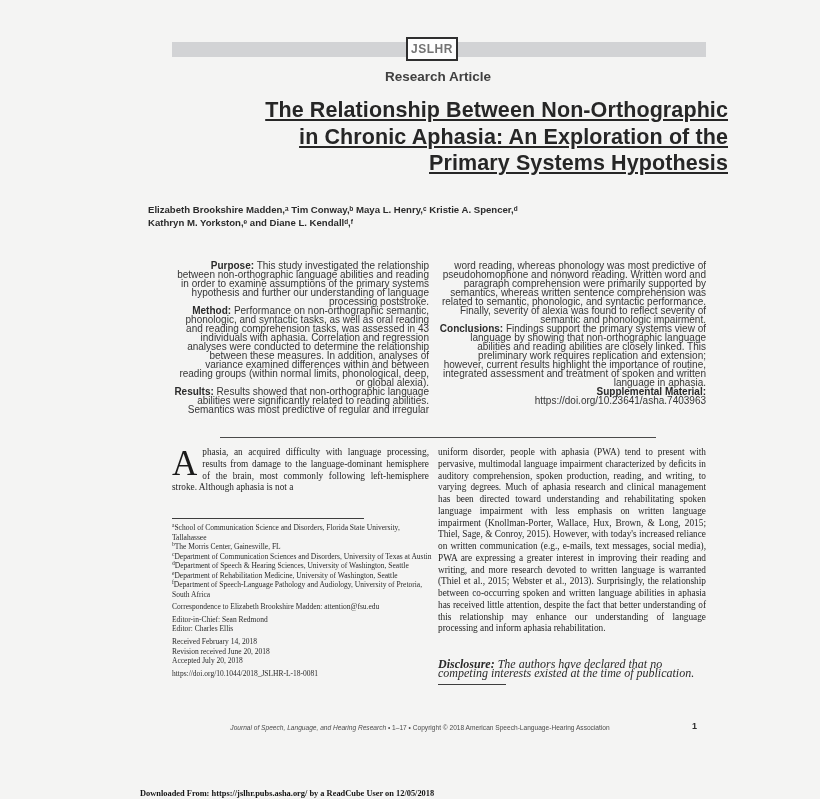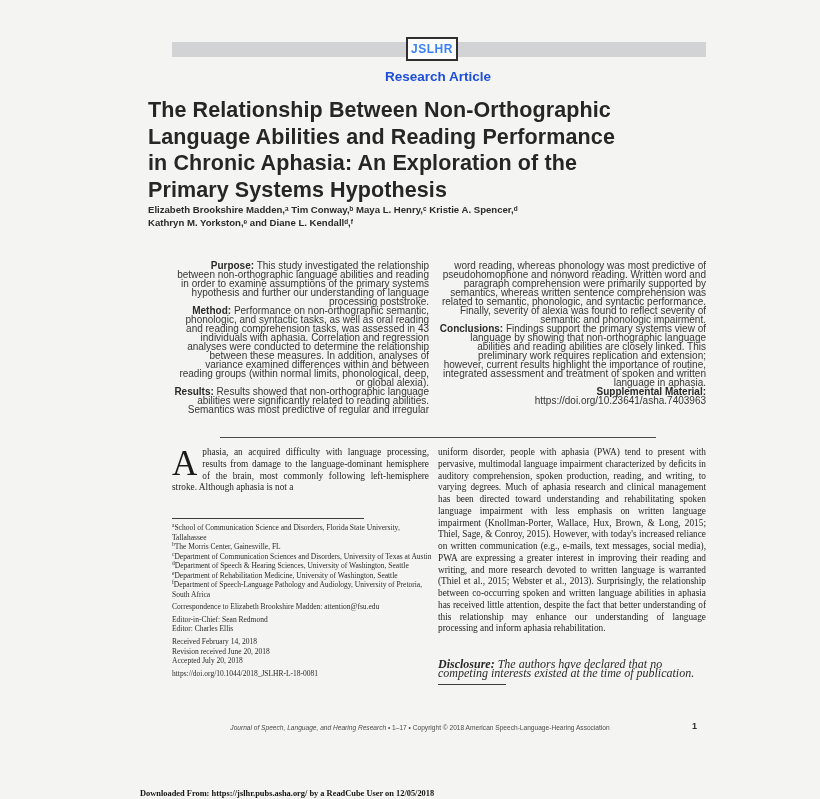--- a/index.html
+++ b/index.html
@@ -13,26 +13,26 @@
   }
   .abs{position:absolute;}
 
   
   .banner{left:172px;top:42px;width:534px;height:15px;background:#d2d3d5;}
   .badge{
     left:406px;top:37px;width:48px;height:20px;
     background:#fdfdfd;border:2px solid #2f2f2f;
     display:flex;align-items:center;justify-content:center;
     font-weight:bold;font-size:12px;letter-spacing:.5px;
-    color:#3b82f6;
+    color:#737373;
   }
   .kicker{left:160px;top:69px;width:556px;text-align:center;
-    font-weight:bold;font-size:13.5px;color:#1d4ed8;}
-  .title{left:148px;top:97px;width:580px;text-align:left;
-    font-weight:bold;font-size:21.5px;line-height:26.5px;color:#262626;letter-spacing:.1px;}
+    font-weight:bold;font-size:13.5px;color:#404040;}
+  .title{left:148px;top:97px;width:580px;text-align:right;
+    font-weight:bold;font-size:21.5px;line-height:26.5px;color:#262626;letter-spacing:.1px;text-decoration:underline;}
   .title span{display:block;}
   .authors{left:148px;top:204px;width:580px;text-align:left;
     font-weight:bold;font-size:9.6px;line-height:12.5px;color:#2b2b2b;}
   .authors span{display:block;}
 
   
   .abs-col{font-size:10px;line-height:9px;color:#363636;text-align:right;}
   .abs-col .sec{display:block;}
   .abs-col b{color:#2b2b2b;}
   .abs-left{left:172px;top:261px;width:257px;}
@@ -77,21 +77,20 @@
 
   <div class="abs banner"></div>
   <div class="abs badge">
     <span>JSLHR</span>
   </div>
 
   <div class="abs kicker">Research Article</div>
 
   <div class="abs title">
     <span>The Relationship Between Non-Orthographic</span>
-    <span>Language Abilities and Reading Performance</span>
     <span>in Chronic Aphasia: An Exploration of the</span>
     <span>Primary Systems Hypothesis</span>
   </div>
 
   <div class="abs authors">
     <span>Elizabeth Brookshire Madden,ᵃ Tim Conway,ᵇ Maya L. Henry,ᶜ Kristie A. Spencer,ᵈ</span>
     <span>Kathryn M. Yorkston,ᵉ and Diane L. Kendallᵈ,ᶠ</span>
   </div>
 
   <div class="abs abs-col abs-left">

